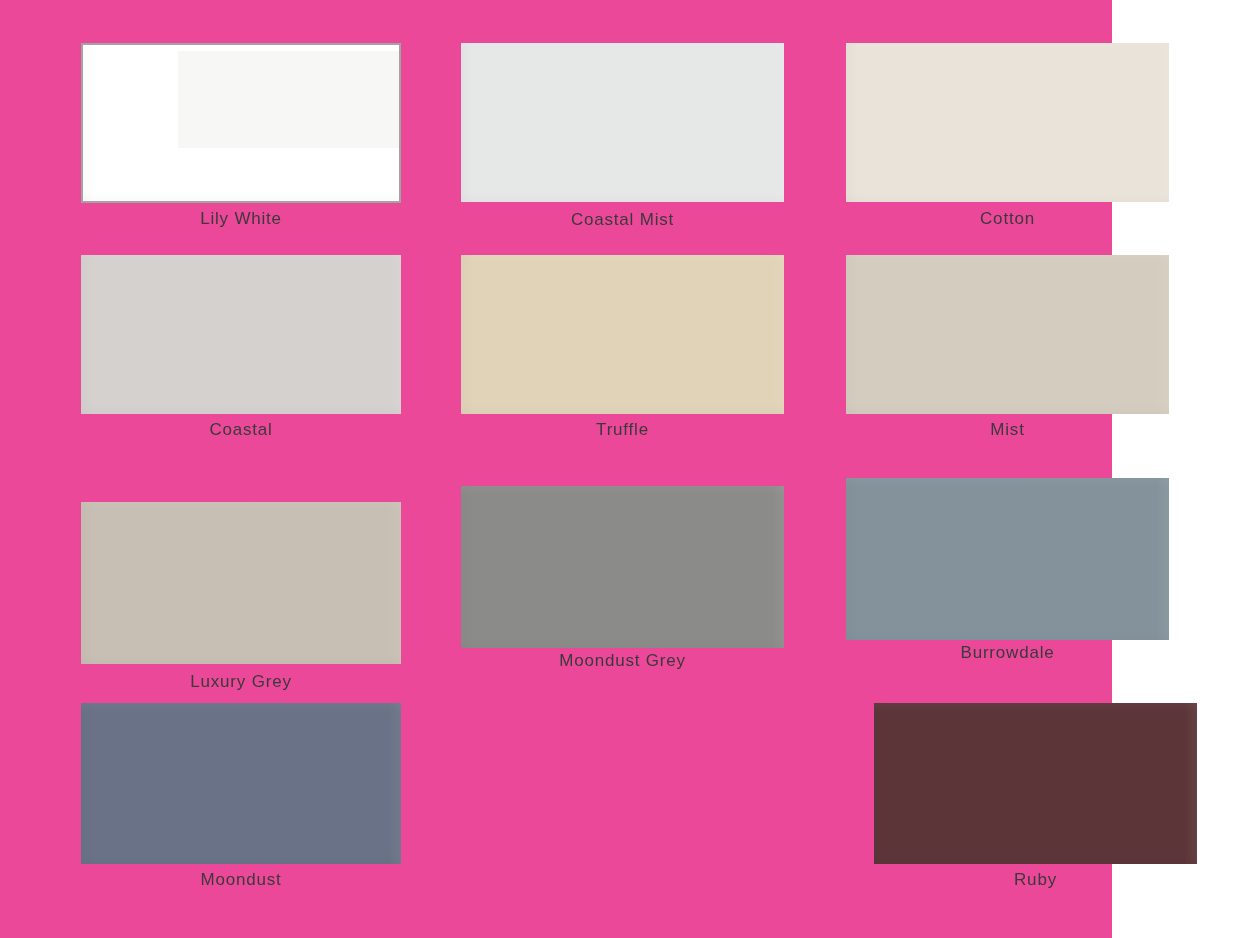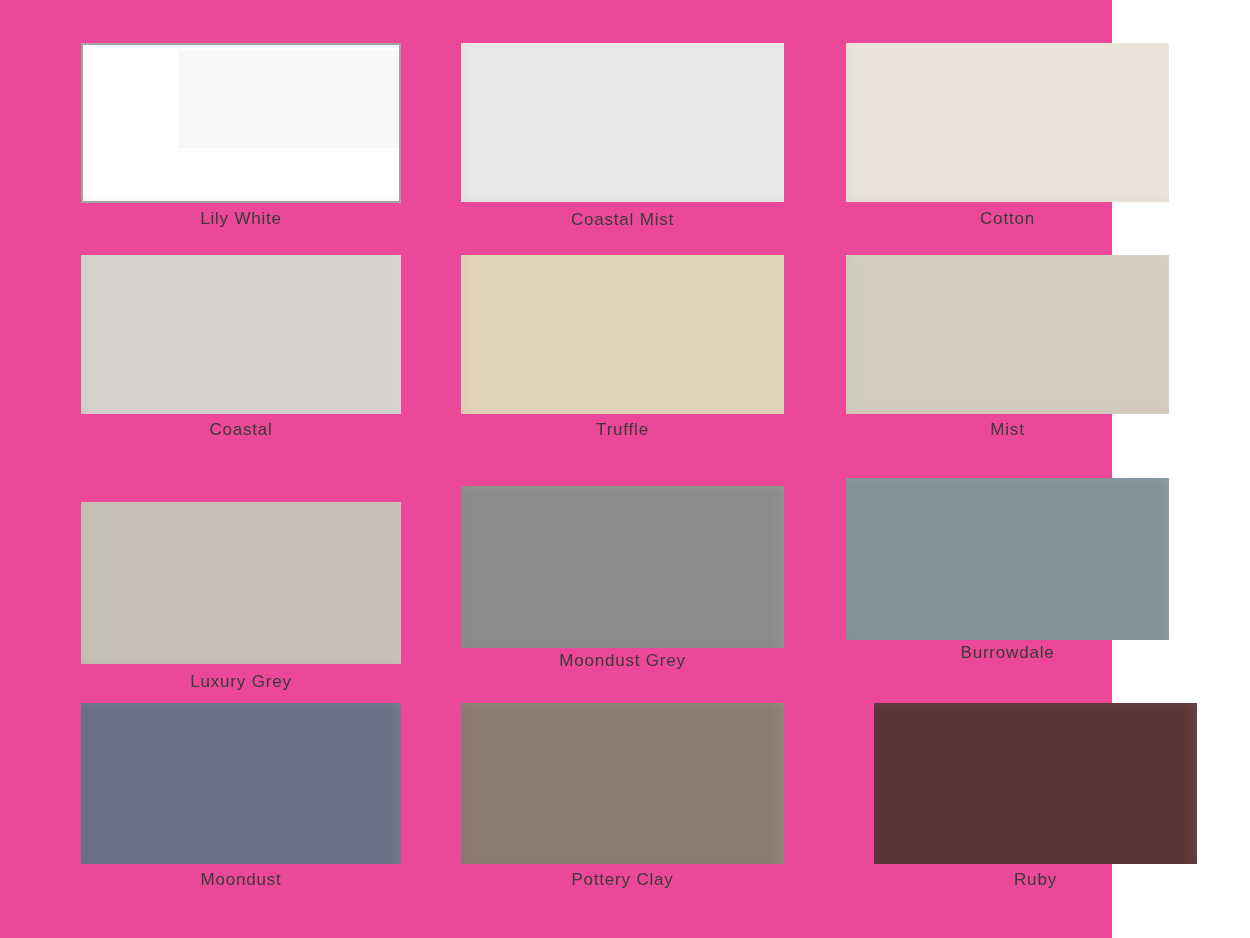--- a/index.html
+++ b/index.html
@@ -120,22 +120,18 @@
         <div class="swatch-label" style="top: 165px; color: rgb(58, 58, 58);">Moondust Grey</div>
       </div>
       <div class="swatch-cell" style="left: 846px; top: 478px; width: 323px; height: 191px;">
         <div class="swatch-chip" style="height: 162px; background: rgb(132, 147, 155);"></div>
         <div class="swatch-label" style="top: 165px; color: rgb(58, 58, 58);">Burrowdale</div>
       </div>
       <div class="swatch-cell" style="left: 81px; top: 703px; width: 320px; height: 193px;">
         <div class="swatch-chip" style="height: 161px; background: rgb(106, 114, 135);"></div>
         <div class="swatch-label" style="top: 167px; color: rgb(58, 58, 58);">Moondust</div>
       </div>
-      <div class="swatch-cell" style="left: 461px; top: 703px; width: 323px; height: 193px;">
-        <div class="swatch-chip" style="height: 161px; background: rgb(139, 126, 112);"></div>
-        <div class="swatch-label" style="top: 167px; color: rgb(58, 58, 58);">Pottery Clay</div>
-      </div>
       <div class="swatch-cell" style="left: 846px; top: 703px; width: 323px; height: 193px; margin-left: 28px;">
         <div class="swatch-chip" style="height: 161px; background: rgb(92, 53, 57);"></div>
         <div class="swatch-label" style="top: 167px; color: rgb(58, 58, 58);">Ruby</div>
       </div>
     </div>
 </div>
 
 </body></html>

